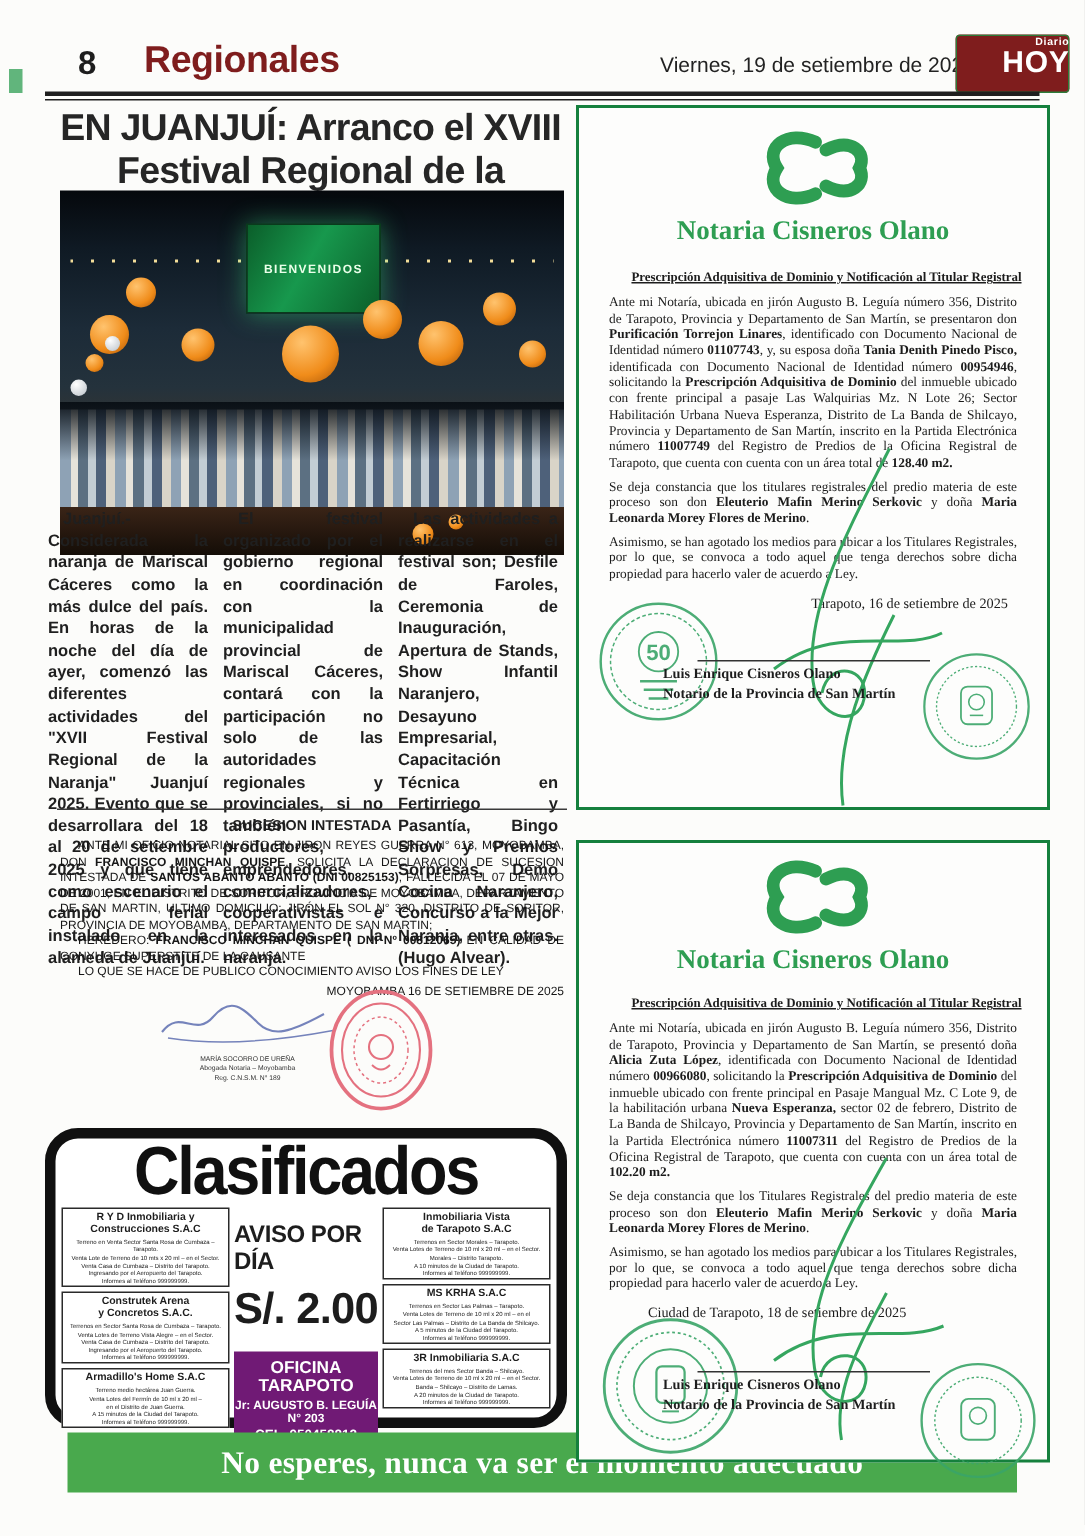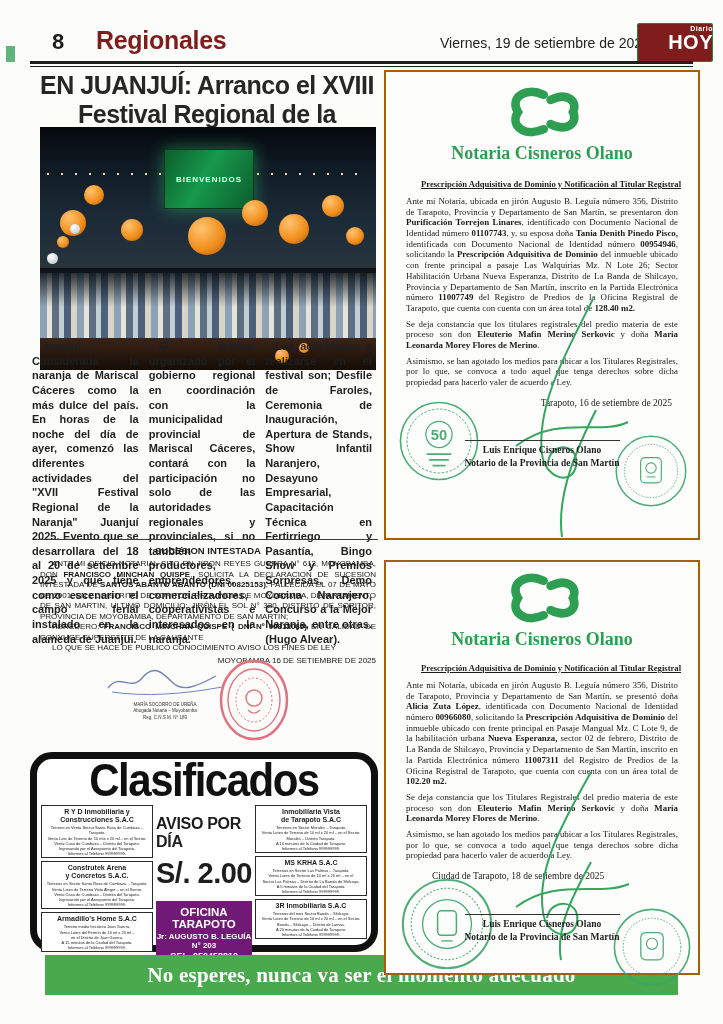--- a/index.html
+++ b/index.html
@@ -72,37 +72,37 @@
   .of3{font-weight:bold;font-size:9px;margin-top:1px;}
   .of-rule{border-top:1px solid #fff;width:70%;margin:4px auto 0;}
 
   
   .banner{left:45px;top:955px;width:633px;height:40px;background:#49a94d;
           display:flex;align-items:center;justify-content:center;}
   .banner-text{font-family:"Liberation Serif","DejaVu Serif",serif;font-weight:bold;
                font-size:21px;color:#fff;letter-spacing:.2px;}
 
   
-  .nbox{border:2px solid #a16207;background:#fdfdfc;box-sizing:border-box;}
+  .nbox{border:2px solid #15803d;background:#fdfdfc;box-sizing:border-box;}
   .nbox1{left:384px;top:70px;width:316px;height:470px;}
   .nbox2{left:384px;top:560px;width:316px;height:415px;}
   .nlogo{display:block;margin:12px auto 0;}
   .nbox2 .nlogo{margin-top:8px;}
   .nname{text-align:center;font-family:"Liberation Serif","DejaVu Serif",serif;
          font-weight:bold;font-size:18px;color:#2e9e52;margin-top:3px;}
   .nheading{text-align:center;font-family:"Liberation Serif","DejaVu Serif",serif;
             font-weight:bold;font-size:8.6px;text-decoration:underline;margin-top:15px;padding-left:18px;}
   .nbox2 .nheading{margin-top:13px;}
   .nbody{margin:7px 20px 0;font-family:"Liberation Serif","DejaVu Serif",serif;
          font-size:8.9px;line-height:1.2;text-align:justify;color:#1b1b1b;}
   .nbody p{margin:0 0 5px;}
   .ndate{font-family:"Liberation Serif","DejaVu Serif",serif;font-size:9.5px;color:#1b1b1b;}
   .ndate1{text-align:right;margin:10px 26px 0;}
   .ndate2{text-align:left;margin:10px 0 0 46px;}
-  .nsig-block{position:absolute;left:50%;transform:translateX(-50%);text-align:center;width:200px;}
+  .nsig-block{position:absolute;left:50%;transform:translateX(-50%);text-align:left;width:200px;}
   .nsig-line{border-top:1.2px solid #333;width:155px;margin:0 auto 3px;}
   .nsig-name,.nsig-title{font-family:"Liberation Serif","DejaVu Serif",serif;font-weight:bold;font-size:9.5px;line-height:1.35;}
   .stamp{position:absolute;opacity:.9;}
   .gsig{position:absolute;pointer-events:none;}
 </style>
 </head>
 <body>
 
 <div class="page">
 

